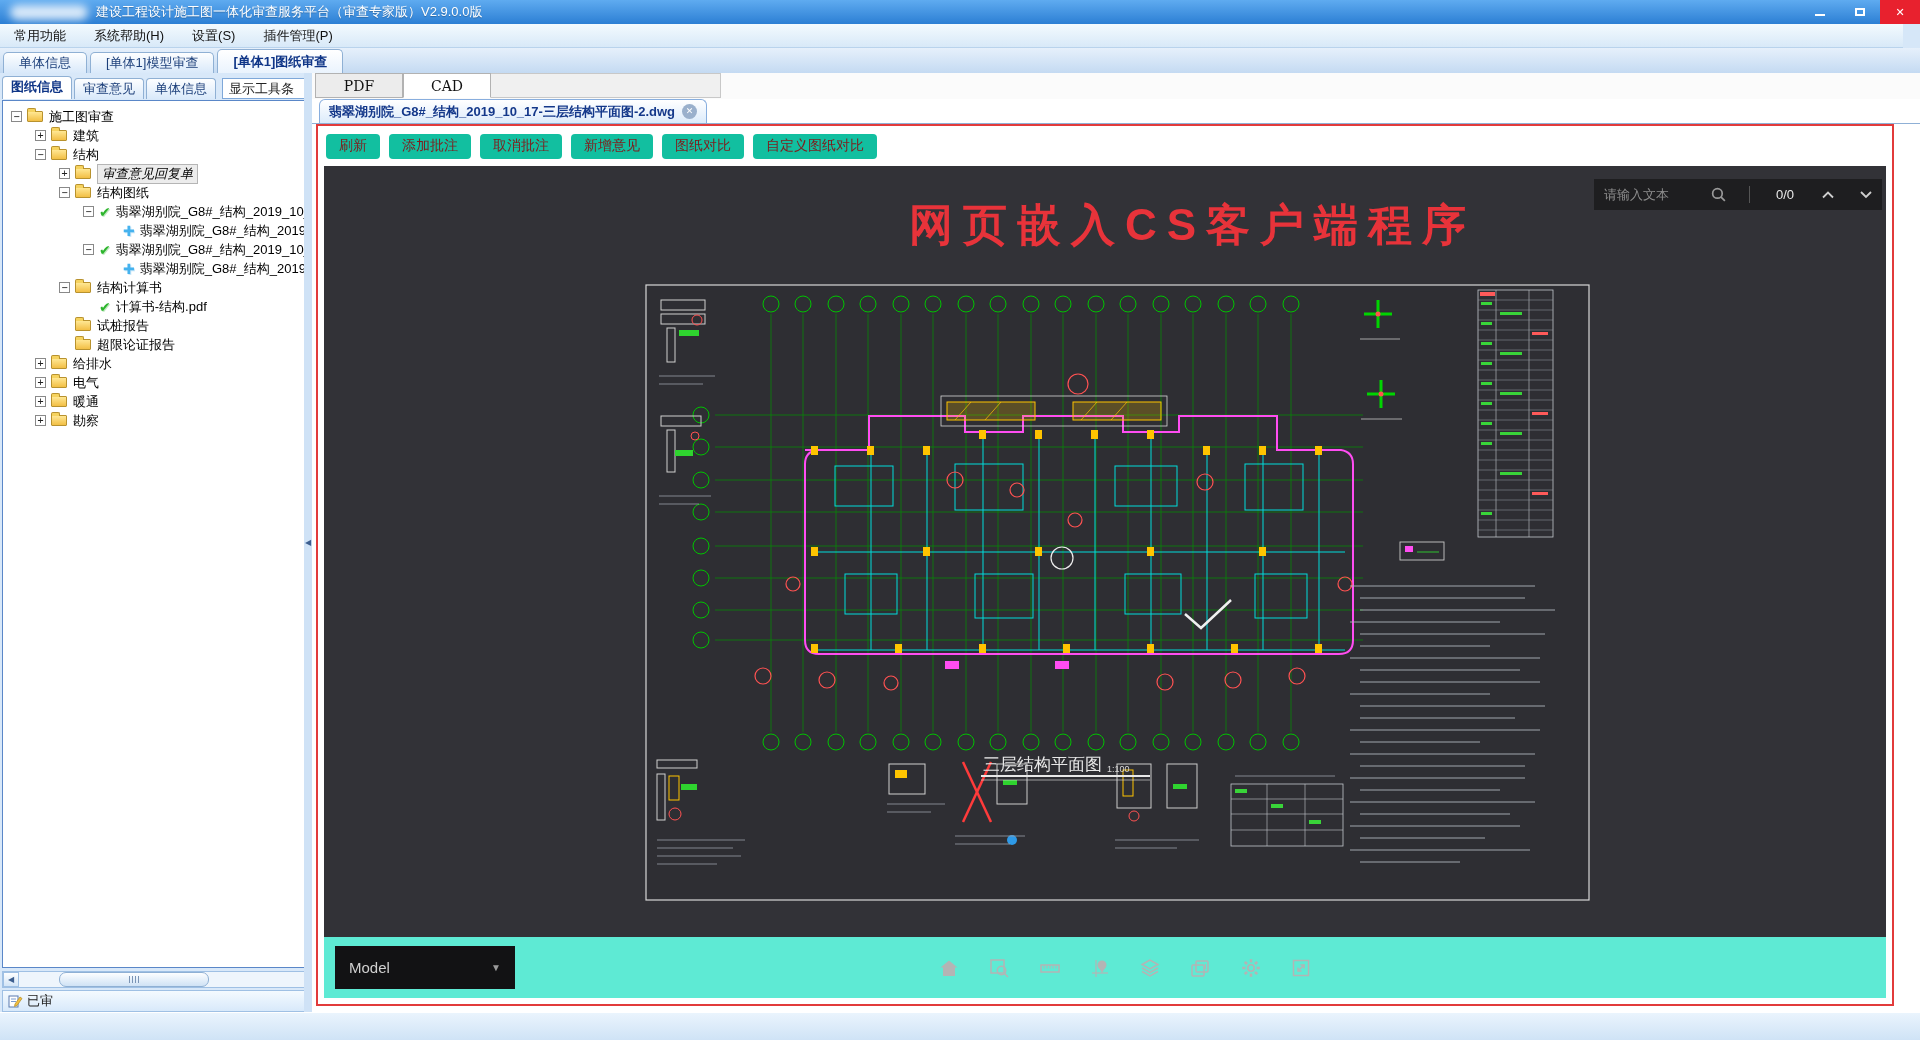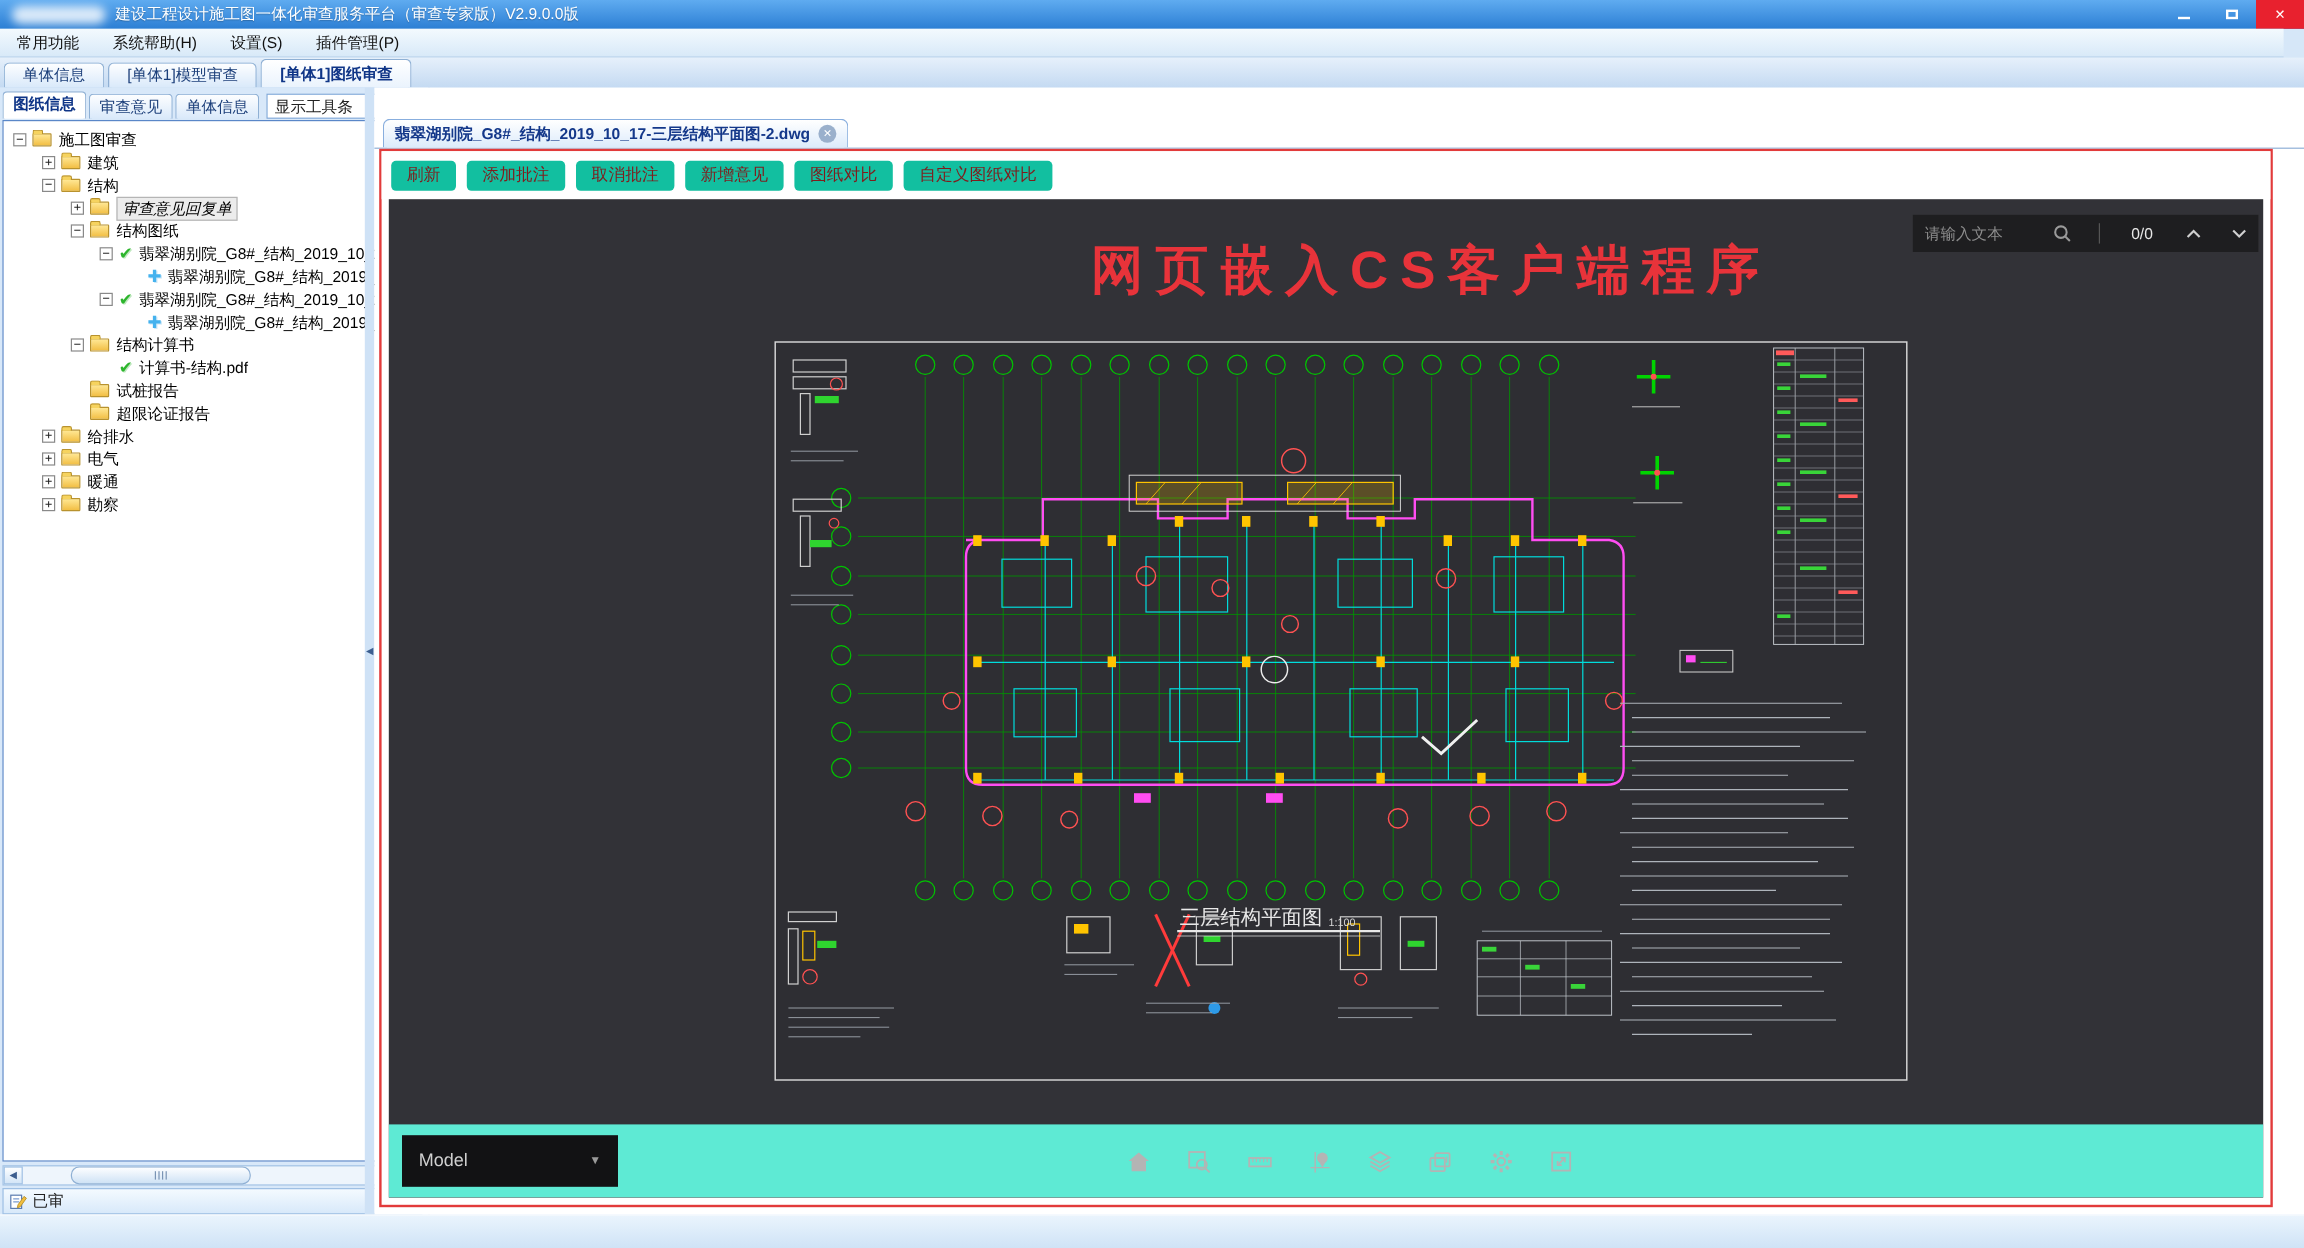--- a/index.html
+++ b/index.html
@@ -282,20 +282,25 @@
     </svg>
     <span>已审</span>
   </div>
 </div>
 
 <div class="splitter">
   <span>◀</span>
 </div>
 
 <div class="main-area">
+  <div class="doc-tabs">
+    <span class="doc-tab pdf">PDF</span>
+    <span class="doc-tab cad">CAD</span>
+    <span class="doc-tab-filler"></span>
+  </div>
 
   <div class="file-row">
     <span class="file-tab">
       <span>翡翠湖别院_G8#_结构_2019_10_17-三层结构平面图-2.dwg</span>
       <span class="closer">✕</span>
     </span>
   </div>
 
   <div class="red-frame">
     <div class="cad-toolbar">

